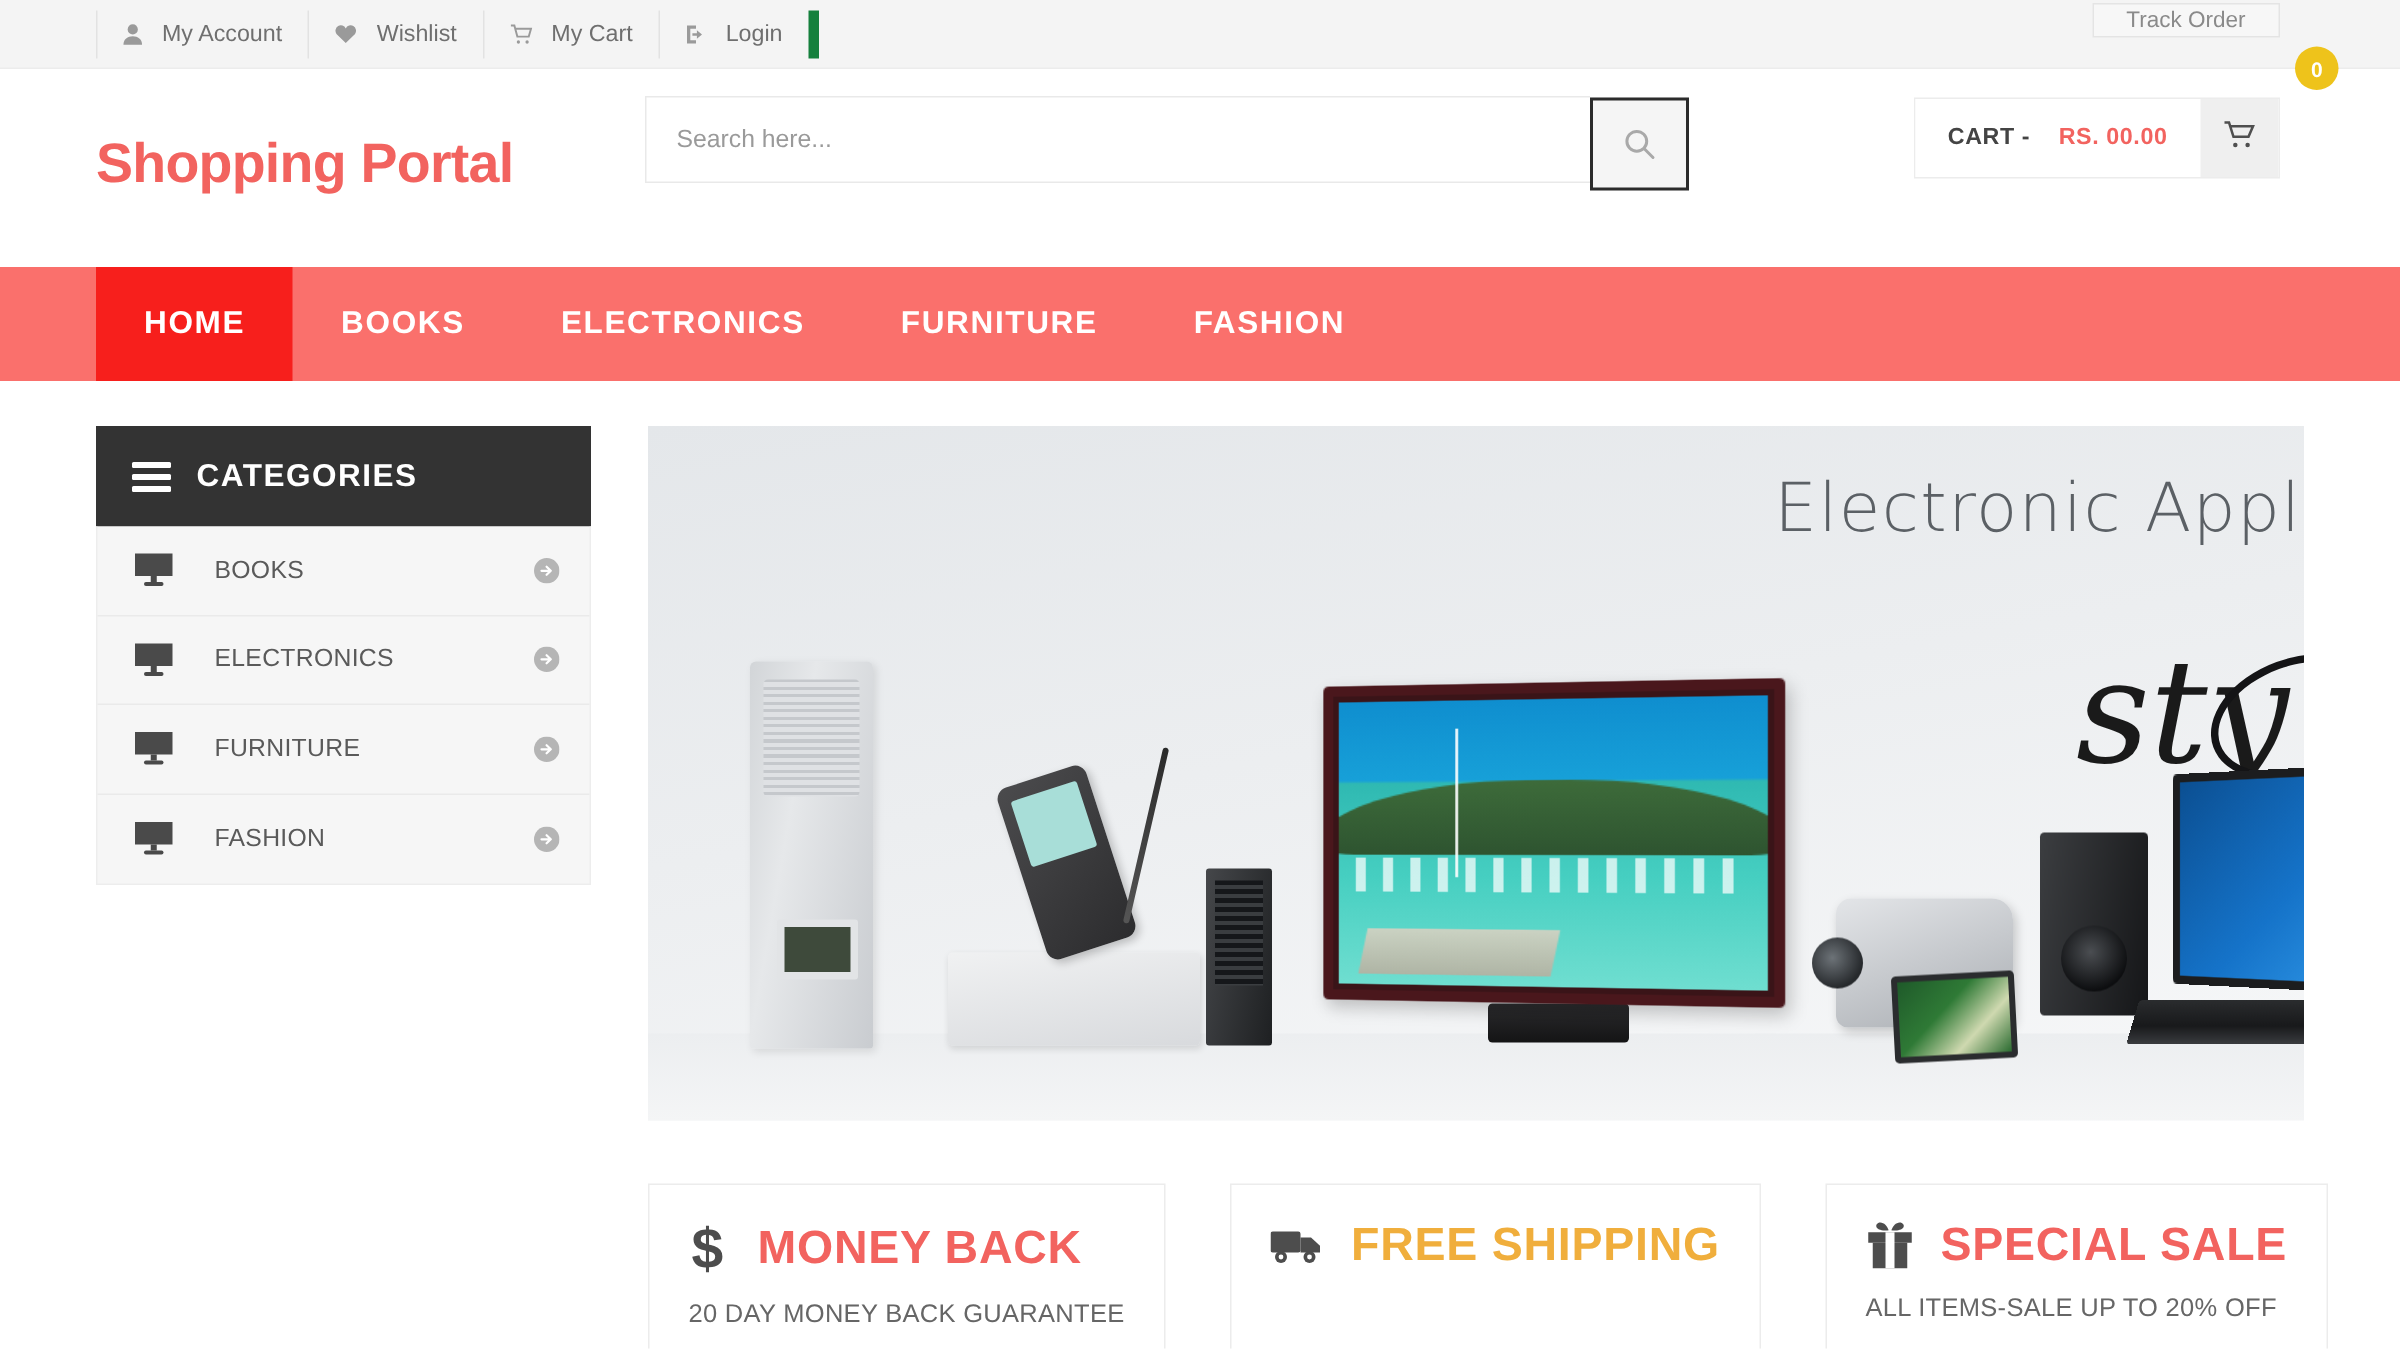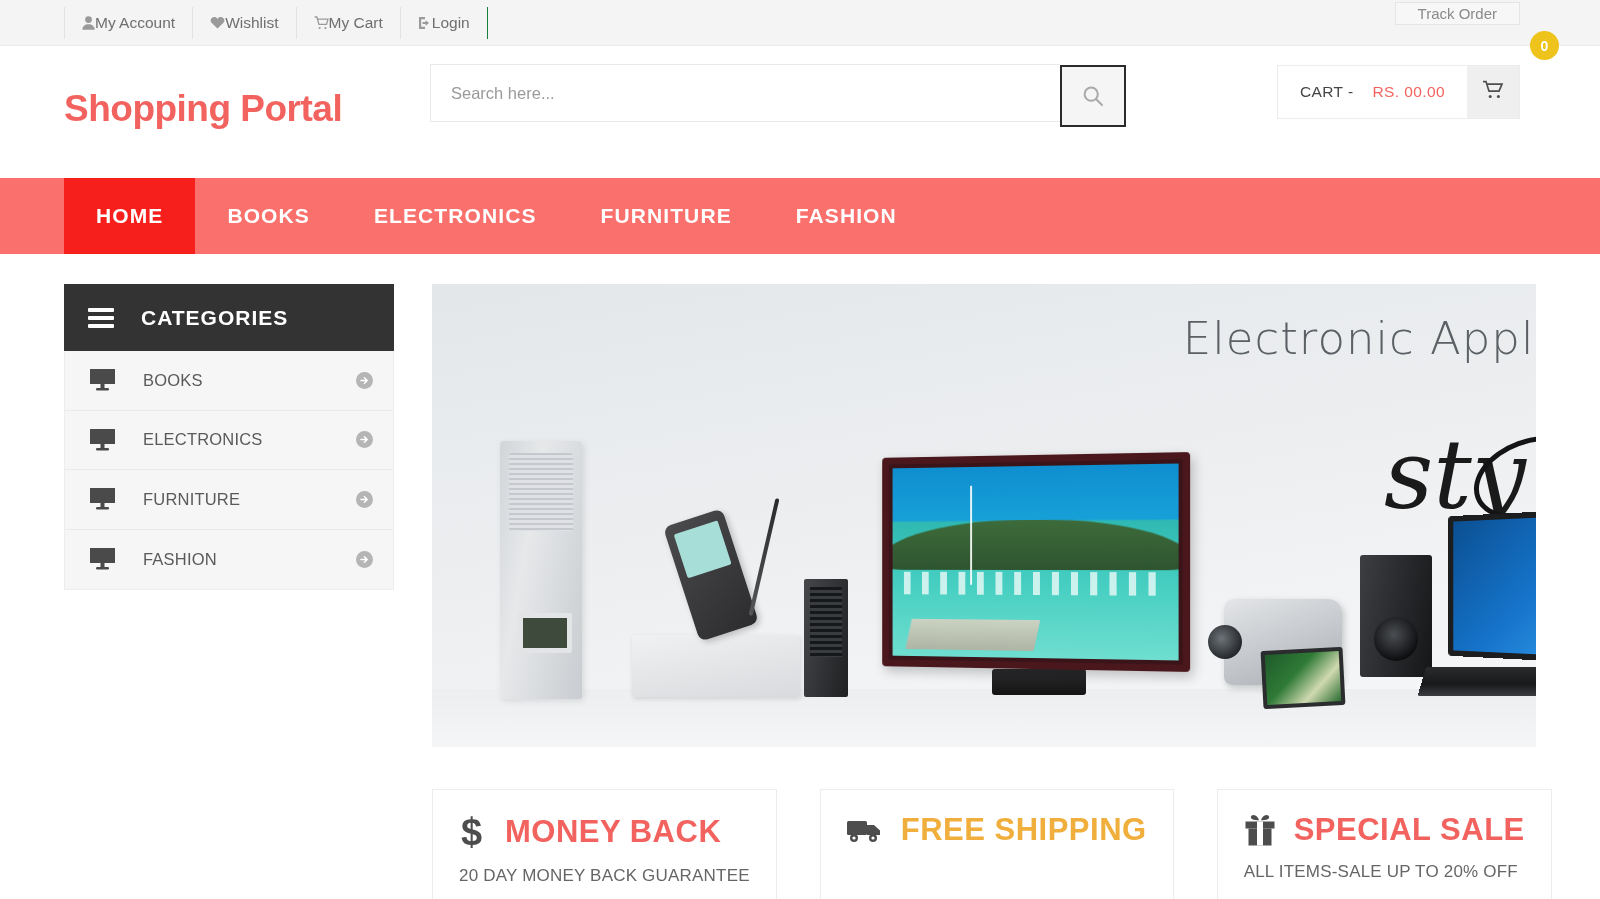--- a/index.html
+++ b/index.html
@@ -22,30 +22,30 @@
   }
   .topbar-links {
     display: flex;
     align-items: stretch;
     height: 32px;
     margin-left: 64px;
   }
   .topbar-link {
     display: flex;
     align-items: center;
-    gap: 0;
+    gap: 13px;
     padding: 0 17px;
     border-left: 1px solid #e2e2e2;
     color: #6f6f6f;
     font-size: 15.5px;
     line-height: 1;
     cursor: pointer;
     white-space: nowrap;
   }
-  .topbar-link:last-child { border-right: 1px solid #15803d; text-align: center; }
+  .topbar-link:last-child { border-right: 7px solid #15803d; text-align: center; }
   .topbar-link .ic { color: #9a9a9a; display: inline-flex; align-items: center; }
   .topbar-link .ic svg { display: block; }
 
   .track-order {
     position: absolute;
     right: 80px;
     top: 2px;
     padding: 2px 22px;
     border: 1px solid #e4e4e4;
     background: #f7f7f7;
@@ -112,21 +112,21 @@
     align-items: stretch;
     border: 1px solid #ececec;
     height: 54px;
   }
   .cart-label {
     display: flex;
     align-items: center;
     padding: 0 22px;
     background: #fff;
     font-size: 15.5px;
-    font-weight: normal;
+    font-weight: bold;
     letter-spacing: 0.4px;
     color: #444;
     white-space: nowrap;
     cursor: pointer;
   }
   .cart-price { color: #f2635f; margin-left: 19px; }
   .cart-icon-btn {
     width: 52px;
     background: #efefef;
     display: flex;
@@ -179,21 +179,21 @@
     gap: 38px;
   }
 
   .sidebar { width: 330px; flex: none; }
   .cat-head {
     background: #333333;
     height: 67px;
     display: flex;
     align-items: center;
     padding-left: 24px;
-    gap: 27px;
+    gap: 17px;
   }
   .burger { display: flex; flex-direction: column; gap: 4px; }
   .burger i { display: block; width: 26px; height: 4px; background: #fff; border-radius: 1px; }
   .cat-head-title {
     color: #fff;
     font-size: 21px;
     font-weight: bold;
     letter-spacing: 1px;
   }
   .cat-list { background: #f6f6f6; border: 1px solid #ededed; border-top: none; }

